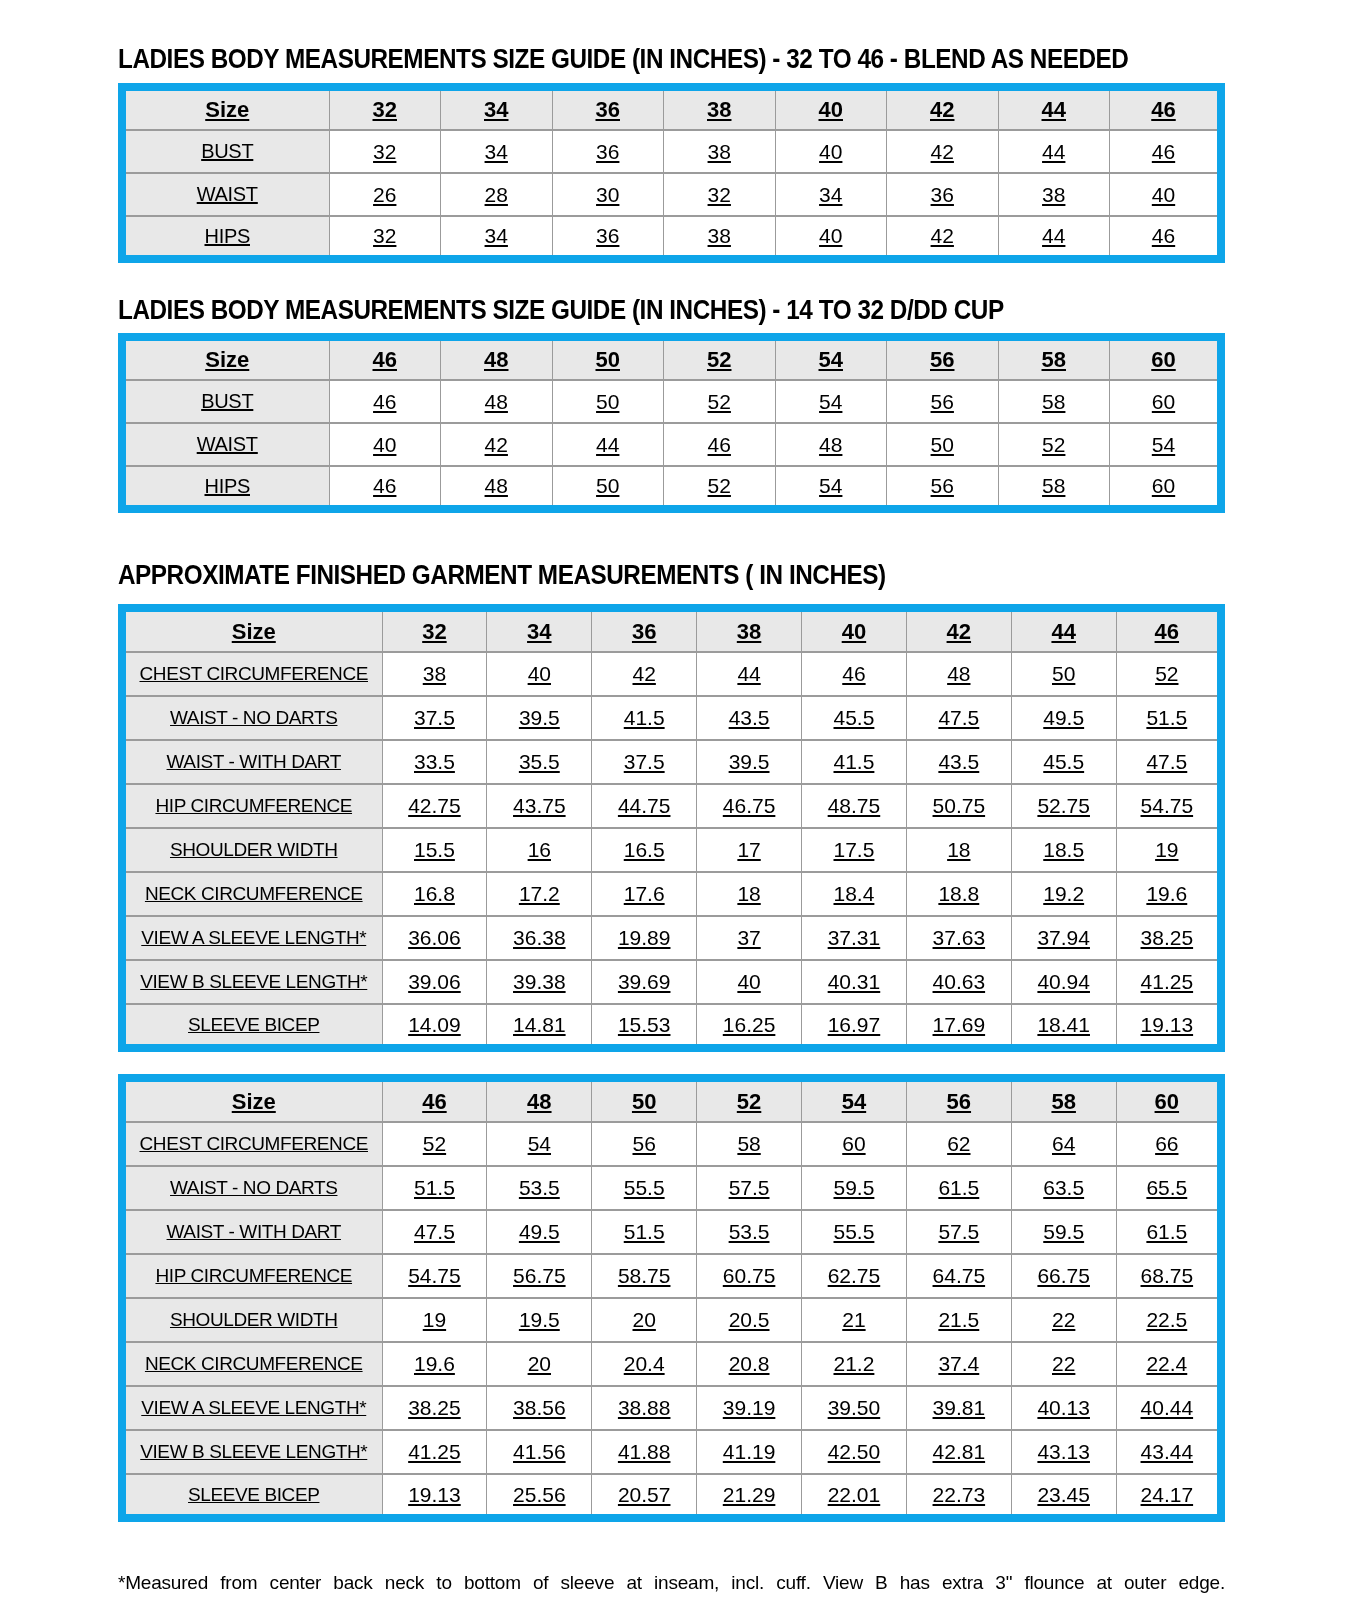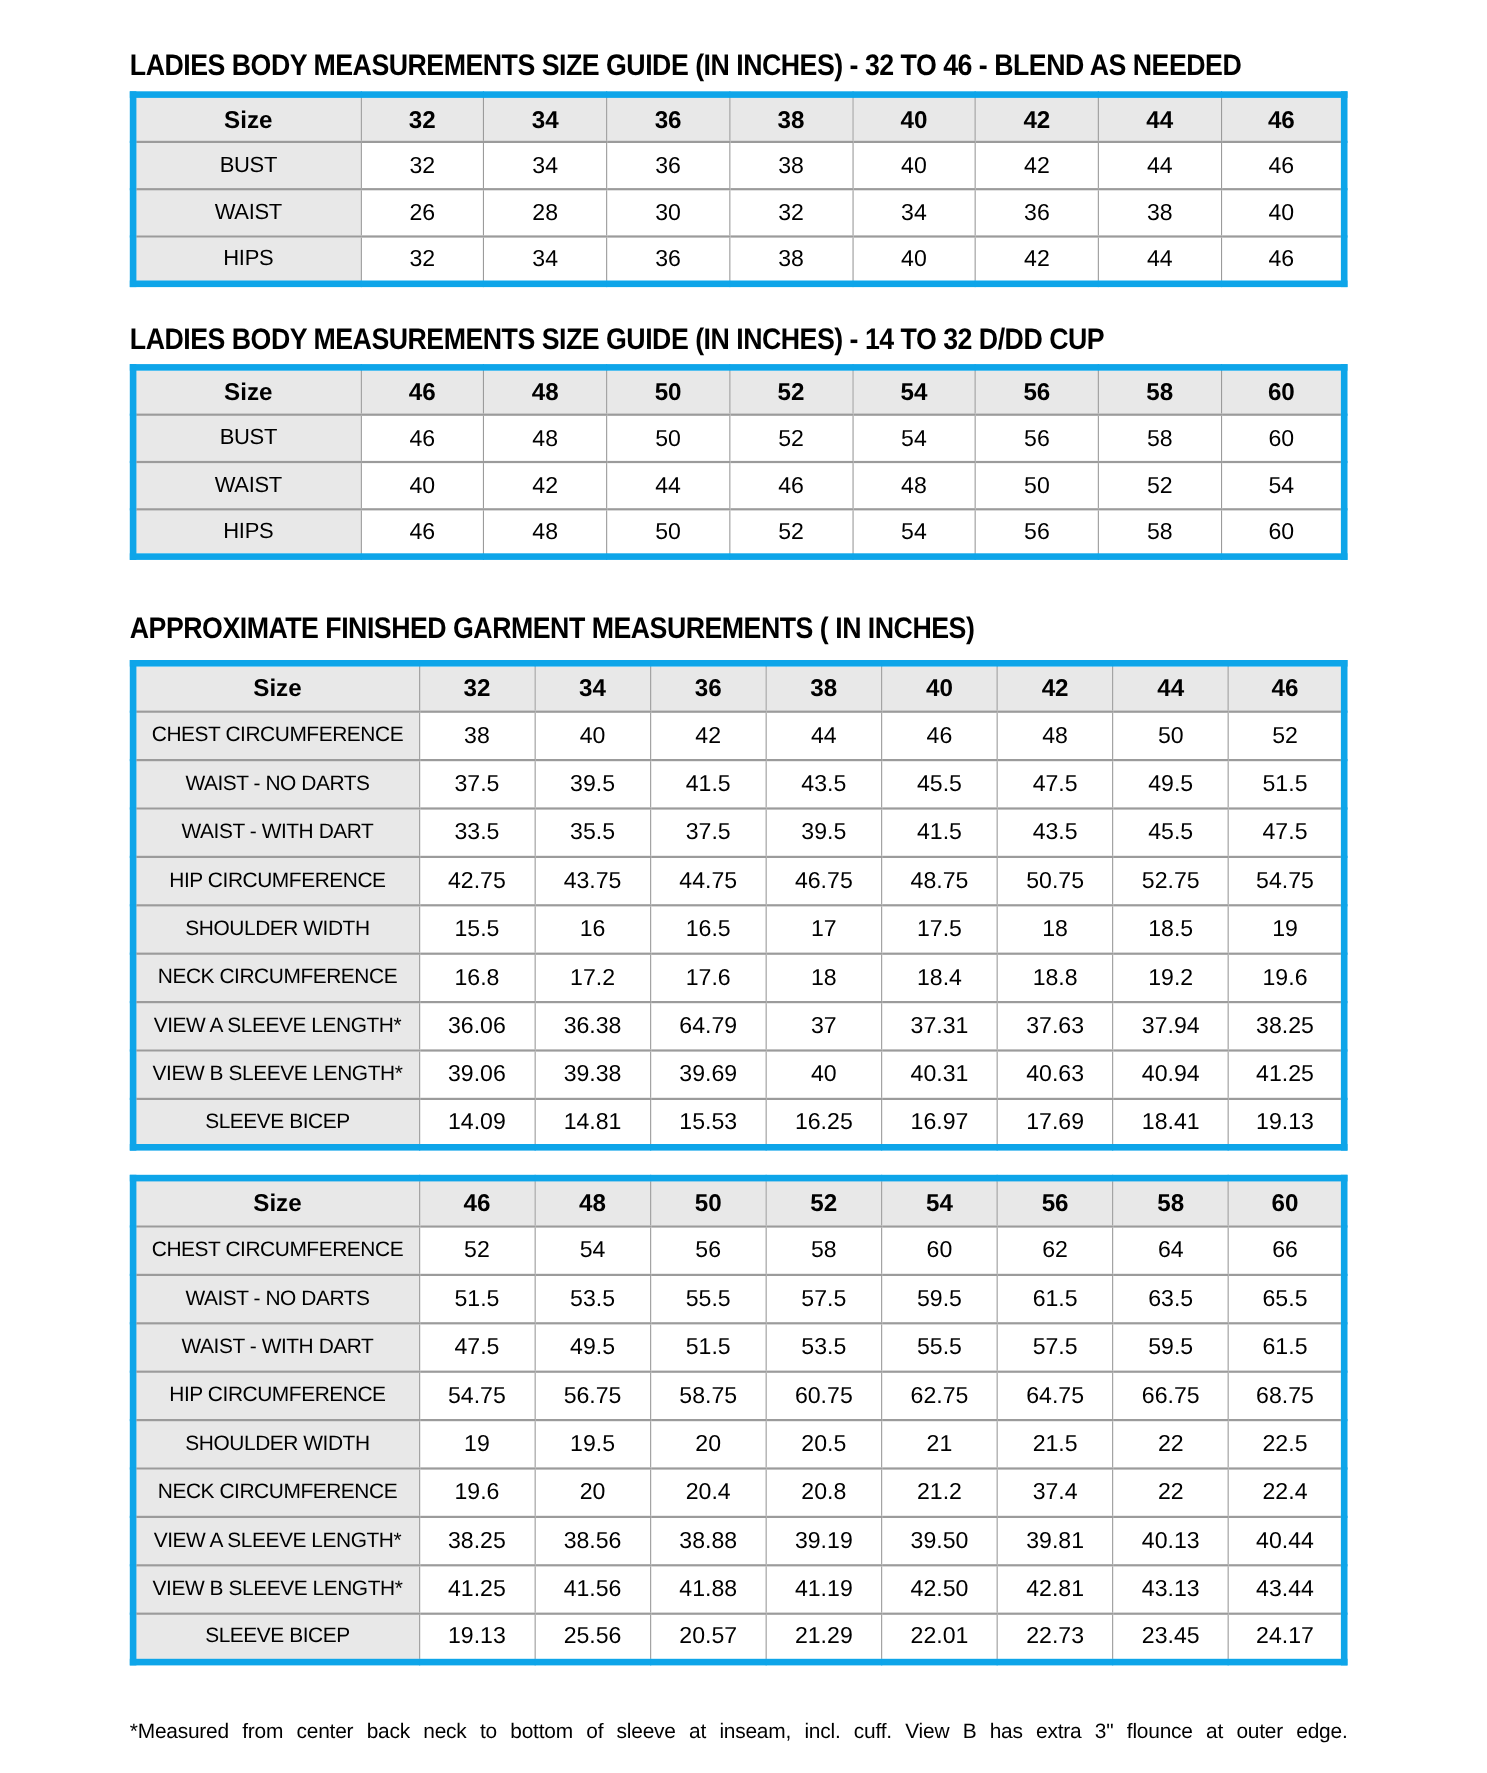--- a/index.html
+++ b/index.html
@@ -24,21 +24,22 @@
     transform-origin: 0 50%;
   }
   .title-1 { margin-bottom: 8px; }
   .title-2 { margin-top: 32px; margin-bottom: 7px; }
   .title-3 { margin-top: 47px; margin-bottom: 13px; }
 
   table.sz-table {
     width: 100%;
     border-collapse: collapse;
     table-layout: fixed;
-    border: 6px solid #0ea5e9;
+    border: 8px solid #0ea5e9;
+    text-decoration: underline;
   }
   table.sz-table + table.sz-table { margin-top: 22px; }
   .sz-table th, .sz-table td {
     border-top: 2px solid var(--border, #9b9b9b);
     border-bottom: 2px solid var(--border, #9b9b9b);
     border-left: 1px solid var(--border, #9b9b9b);
     border-right: 1px solid var(--border, #9b9b9b);
     text-align: center;
     vertical-align: middle;
     background: #ffffff;
@@ -265,21 +266,21 @@
           <td>18</td>
           <td>18.4</td>
           <td>18.8</td>
           <td>19.2</td>
           <td>19.6</td>
         </tr>
         <tr>
           <th scope="row">VIEW A SLEEVE LENGTH*</th>
           <td>36.06</td>
           <td>36.38</td>
-          <td>64.79</td>
+          <td>19.89</td>
           <td>37</td>
           <td>37.31</td>
           <td>37.63</td>
           <td>37.94</td>
           <td>38.25</td>
         </tr>
         <tr>
           <th scope="row">VIEW B SLEEVE LENGTH*</th>
           <td>39.06</td>
           <td>39.38</td>

